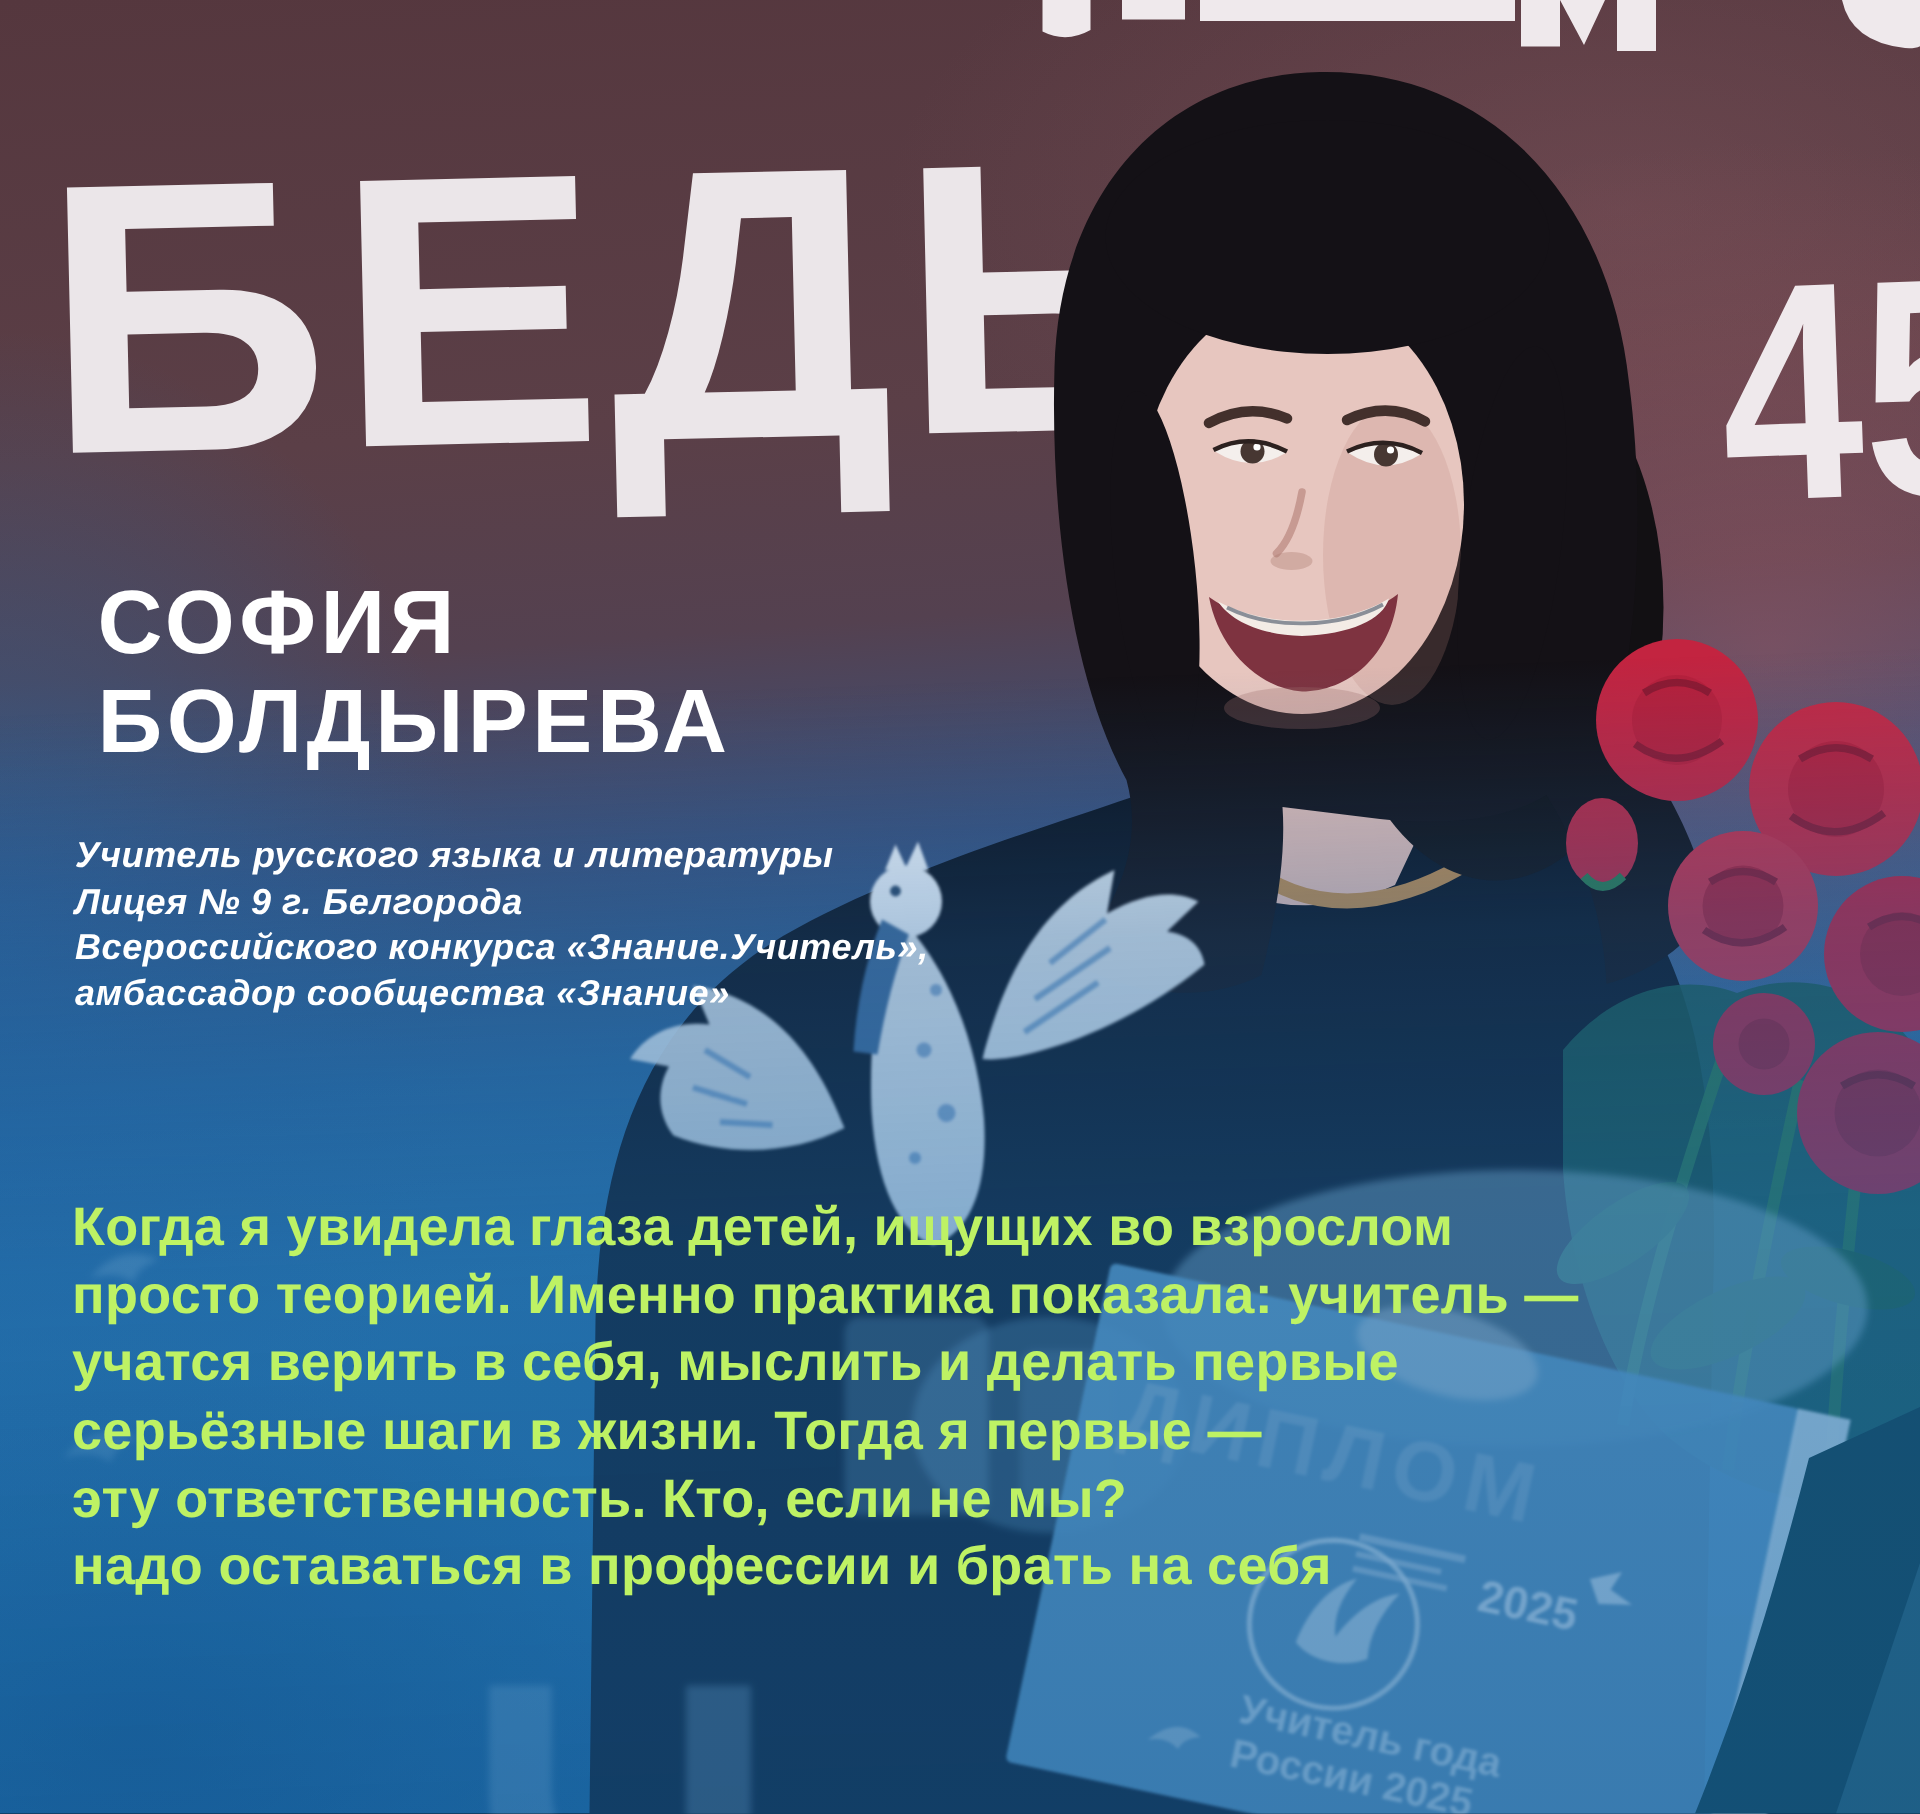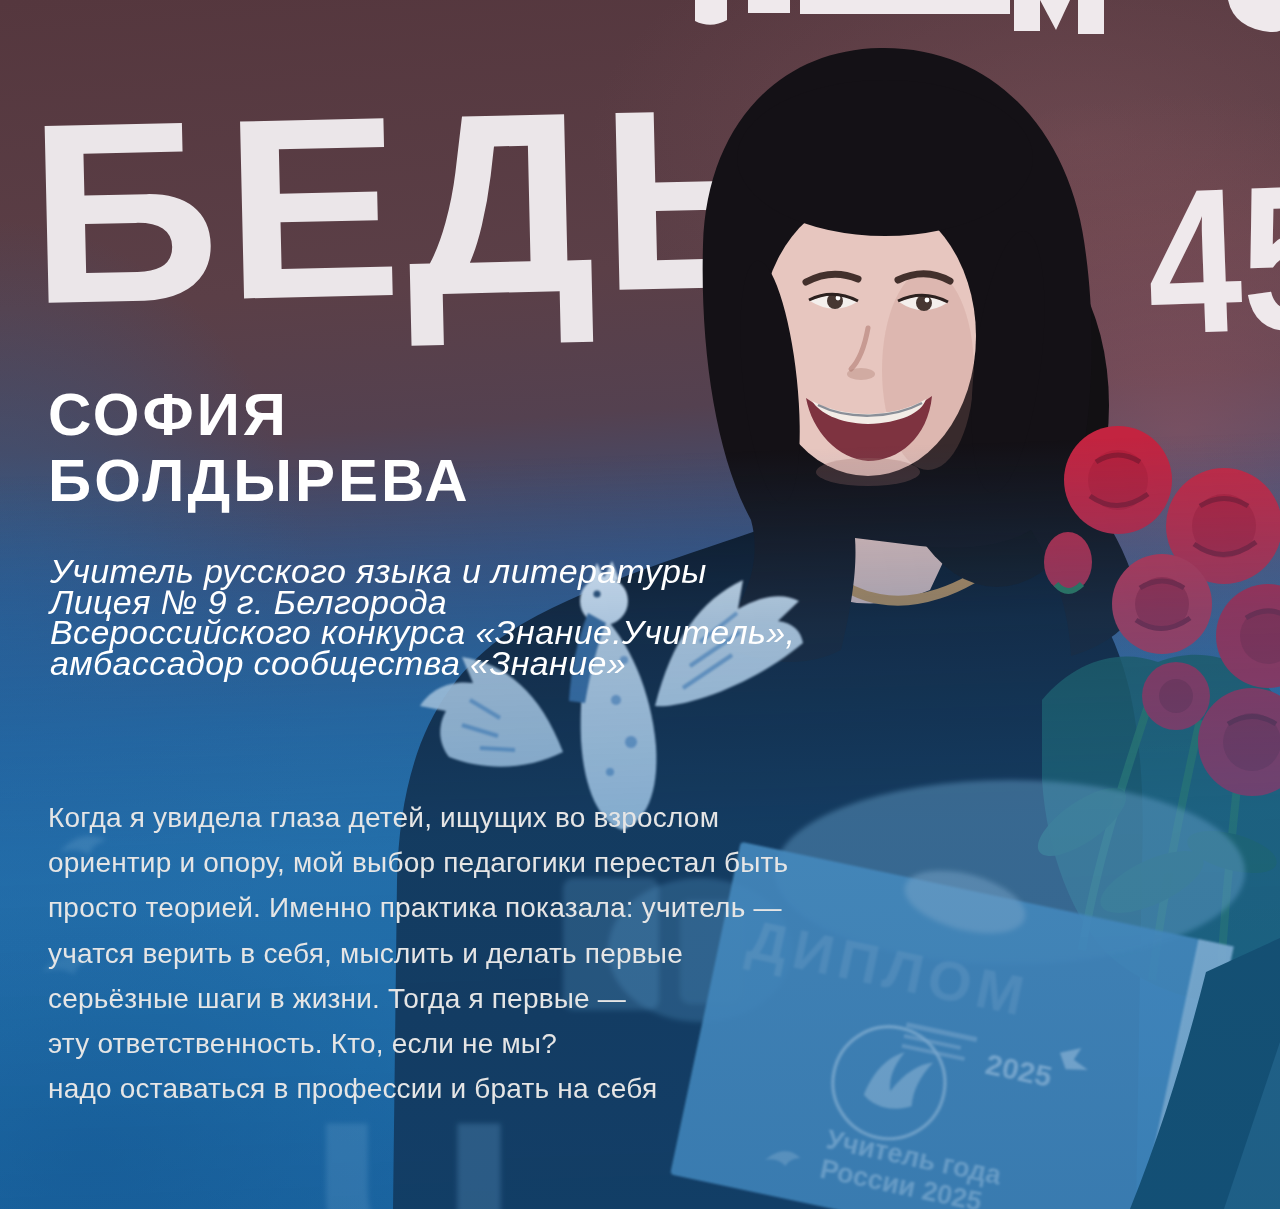--- a/index.html
+++ b/index.html
@@ -38,30 +38,30 @@
   .blue-overlay{
     inset:0;position:absolute;pointer-events:none;
     background:linear-gradient(178deg,
       rgba(30,70,120,0) 38%,
       rgba(33,95,155,.34) 52%,
       rgba(28,103,168,.48) 68%,
       rgba(23,97,161,.55) 100%);
   }
   
   .name-block{
-    left:48px;top:382px;color:#ffffff;font-weight:800;
+    left:65px;top:382px;color:#ffffff;font-weight:800;
     font-size:60px;line-height:66px;letter-spacing:3px;white-space:nowrap;
   }
   .creds{
-    left:50px;top:556px;color:#ffffff;font-style:italic;font-weight:400;
-    font-size:34px;line-height:30.5px;letter-spacing:.4px;white-space:nowrap;
+    left:50px;top:556px;color:#ffffff;font-style:italic;font-weight:700;
+    font-size:24px;line-height:30.5px;letter-spacing:.4px;white-space:nowrap;
   }
   .quote{
-    left:48px;top:795px;color:#e5e5e5;font-weight:400;
-    font-size:28px;line-height:45.2px;letter-spacing:.2px;white-space:nowrap;
+    left:48px;top:795px;color:#bef264;font-weight:700;
+    font-size:36px;line-height:45.2px;letter-spacing:.2px;white-space:nowrap;
   }
   .soft{filter:blur(2.5px);}
   .soft1{filter:blur(1px);}
 </style>
 </head>
 <body>
 
 <div class="card">
 
   <div class="bg-base"></div>
@@ -256,21 +256,20 @@
 
   <div class="abs creds">
     <div>Учитель русского языка и литературы</div>
     <div>Лицея № 9 г. Белгорода</div>
     <div>Всероссийского конкурса «Знание.Учитель»,</div>
     <div>амбассадор сообщества «Знание»</div>
   </div>
 
   <div class="abs quote">
     <div>Когда я увидела глаза детей, ищущих во взрослом</div>
-    <div>ориентир и опору, мой выбор педагогики перестал быть</div>
     <div>просто теорией. Именно практика показала: учитель —</div>
     <div>учатся верить в себя, мыслить и делать первые</div>
     <div>серьёзные шаги в жизни. Тогда я первые —</div>
     <div>эту ответственность. Кто, если не мы?</div>
     <div>надо оставаться в профессии и брать на себя</div>
   </div>
 
 </div>
 
 </body></html>

